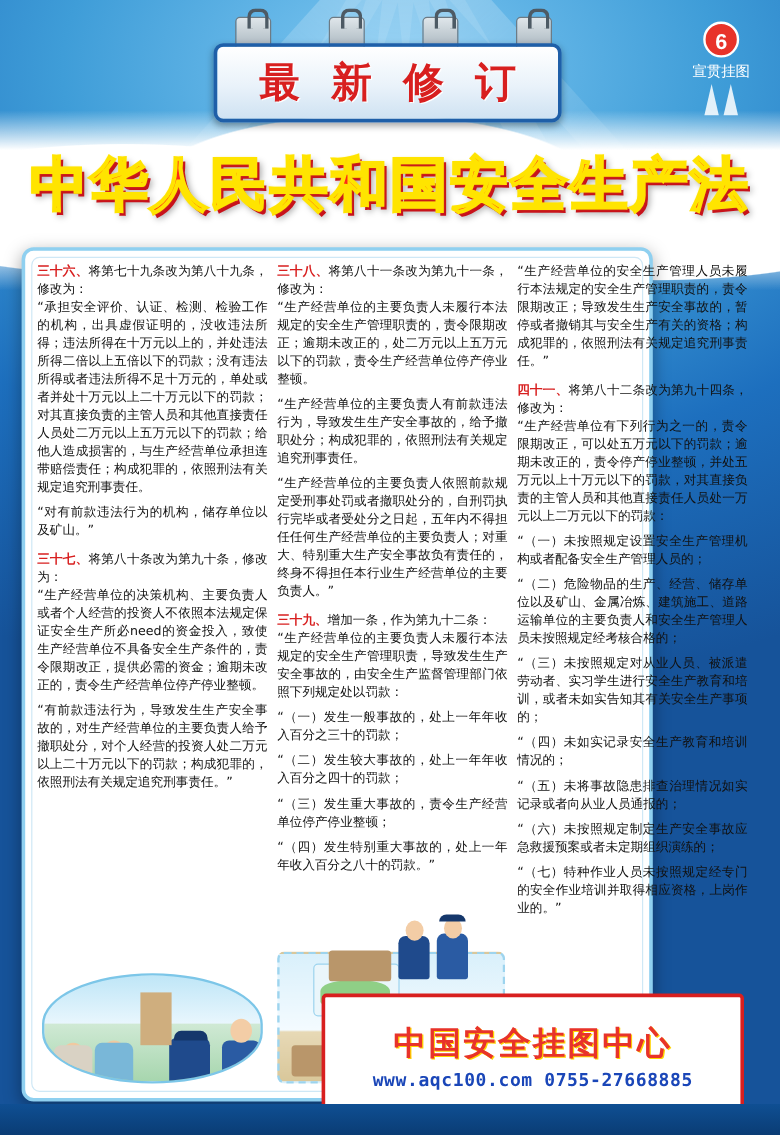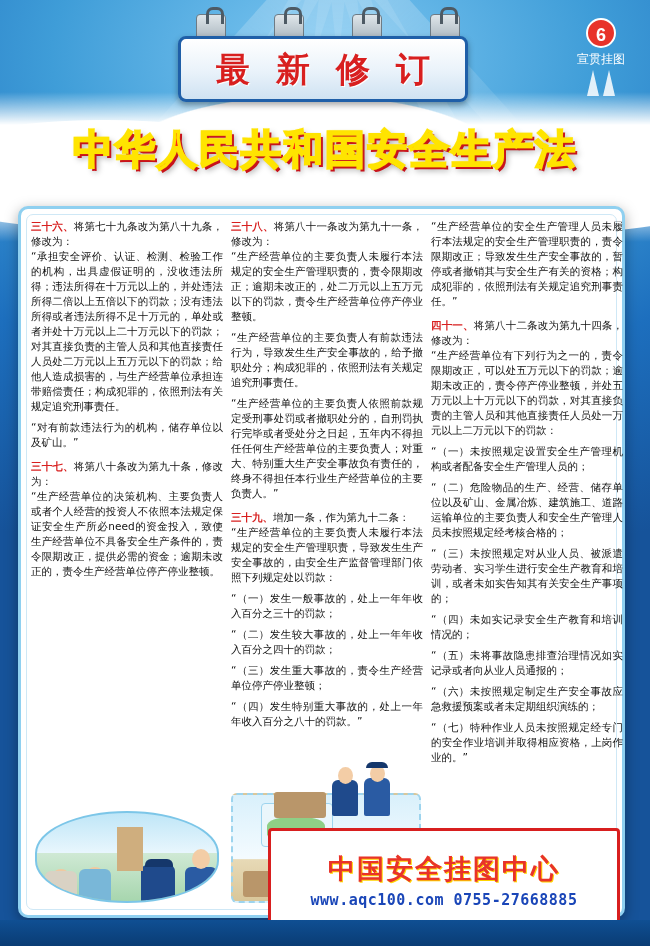--- a/index.html
+++ b/index.html
@@ -46,40 +46,40 @@
   .plaque .ch {
     display:inline-block; width:54px; height:46px; line-height:46px; text-align:center;
     font-size:34px; font-weight:bold; color:#d81f1f;
     font-family:"DejaVu Sans", sans-serif;
     text-shadow:1px 1px 0 #fff;
   }
   
   .maintitle {
     position:absolute; left:0; top:122px; width:650px; text-align:center;
     font-family:"DejaVu Sans", sans-serif;
-    font-size:40px; font-weight:bold; letter-spacing:2px;
+    font-size:48px; font-weight:bold; letter-spacing:2px;
     color:#ff2a16;
     -webkit-text-stroke:2px #ffe400;
     text-shadow:0 0 2px #ffe400, 3px 3px 0 #c8121b, 4px 4px 6px rgba(0,0,0,.4);
     white-space:nowrap;
   }
   
   .badge { position:absolute; right:14px; top:18px; width:70px; height:96px; text-align:center; }
   .badge .num {
     width:30px; height:30px; border-radius:50%; background:#e8332a; color:#fff;
     font-size:18px; font-weight:bold; line-height:30px; margin:0 auto 4px auto;
     border:2px solid #fff;
   }
   .badge .vtext { color:#ffffff; font-size:12px; line-height:14px; font-family:"DejaVu Sans",sans-serif; }
   .badge .arrows { margin-top:4px; display:flex; justify-content:center; gap:4px; }
   .arrow { width:0; height:0; border-left:6px solid transparent; border-right:6px solid transparent; border-bottom:26px solid rgba(255,255,255,.85); }
 
   
   .paper {
-    position:absolute; left:18px; top:206px; width:607px; height:712px;
+    position:absolute; left:18px; top:206px; width:526px; height:712px;
     background:#ffffff;
     border:3px solid #8fd0f0;
     border-radius:10px;
     box-shadow:0 4px 14px rgba(0,0,0,.35);
   }
   .paper-inner { position:absolute; inset:5px; border:1px solid #cfe8f6; border-radius:7px; }
 
   .cols { position:absolute; left:10px; top:10px; width:594px; height:690px; display:flex; gap:8px; }
   .col { width:192px; position:relative; }
   .para {
@@ -176,20 +176,21 @@
             <span class="hl">三十六、</span><span>将第七十九条改为第八十九条，修改为：</span>
           </div>
           <p class="para">“承担安全评价、认证、检测、检验工作的机构，出具虚假证明的，没收违法所得；违法所得在十万元以上的，并处违法所得二倍以上五倍以下的罚款；没有违法所得或者违法所得不足十万元的，单处或者并处十万元以上二十万元以下的罚款；对其直接负责的主管人员和其他直接责任人员处二万元以上五万元以下的罚款；给他人造成损害的，与生产经营单位承担连带赔偿责任；构成犯罪的，依照刑法有关规定追究刑事责任。</p>
           <p class="para">“对有前款违法行为的机构，储存单位以及矿山。”</p>
         </div>
         <div class="blk">
           <div class="headline">
             <span class="hl">三十七、</span><span>将第八十条改为第九十条，修改为：</span>
           </div>
           <p class="para">“生产经营单位的决策机构、主要负责人或者个人经营的投资人不依照本法规定保证安全生产所必need的资金投入，致使生产经营单位不具备安全生产条件的，责令限期改正，提供必需的资金；逾期未改正的，责令生产经营单位停产停业整顿。</p>
+          <p class="para">“有前款违法行为，导致发生生产安全事故的，对生产经营单位的主要负责人给予撤职处分，对个人经营的投资人处二万元以上二十万元以下的罚款；构成犯罪的，依照刑法有关规定追究刑事责任。”</p>
         </div>
 
         <div class="illus1">
           <div class="fig" style="left:14px; bottom:10px; width:20px; height:22px; background:#f0c9a0; border-radius:50%"></div>
           <div class="fig body" style="left:8px; bottom:-4px; width:32px; height:34px; background:#d9d2c4"></div>
           <div class="fig" style="left:48px; bottom:12px; width:20px; height:22px; background:#f0c9a0; border-radius:50%"></div>
           <div class="fig body" style="left:42px; bottom:-4px; width:32px; height:36px; background:#79b7d8"></div>
           <div class="fig" style="left:112px; bottom:16px; width:19px; height:21px; background:#f3cda6; border-radius:50%"></div>
           <div class="fig body" style="left:104px; bottom:-4px; width:34px; height:40px; background:#1f4a8c"></div>
           <div class="fig" style="left:108px; bottom:34px; width:28px; height:8px; background:#15376b; border-radius:6px 6px 0 0"></div>

